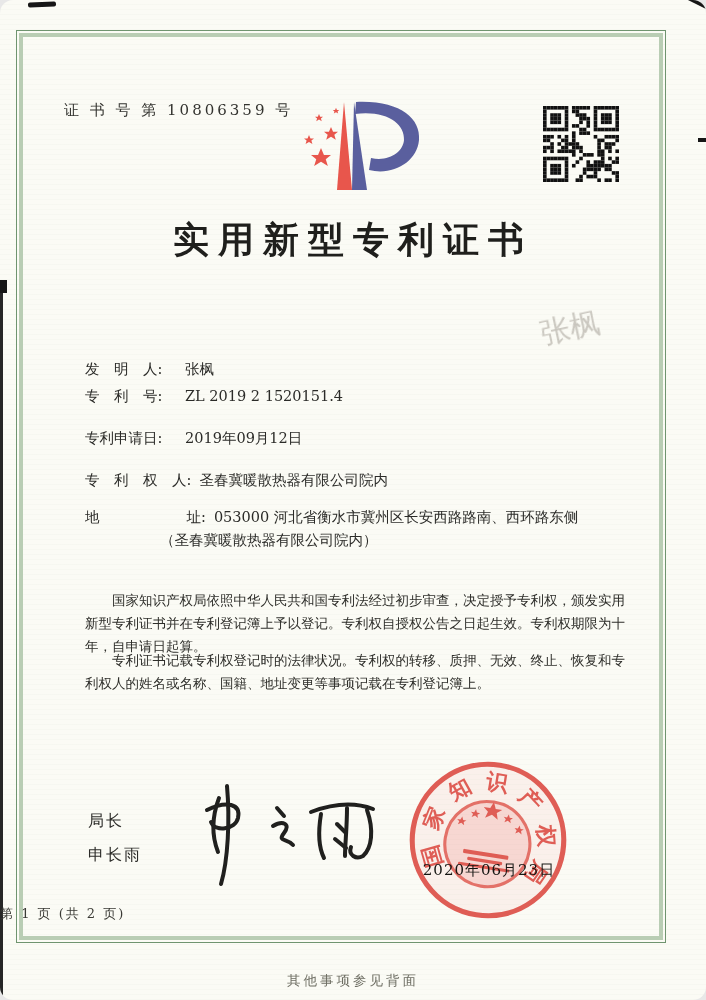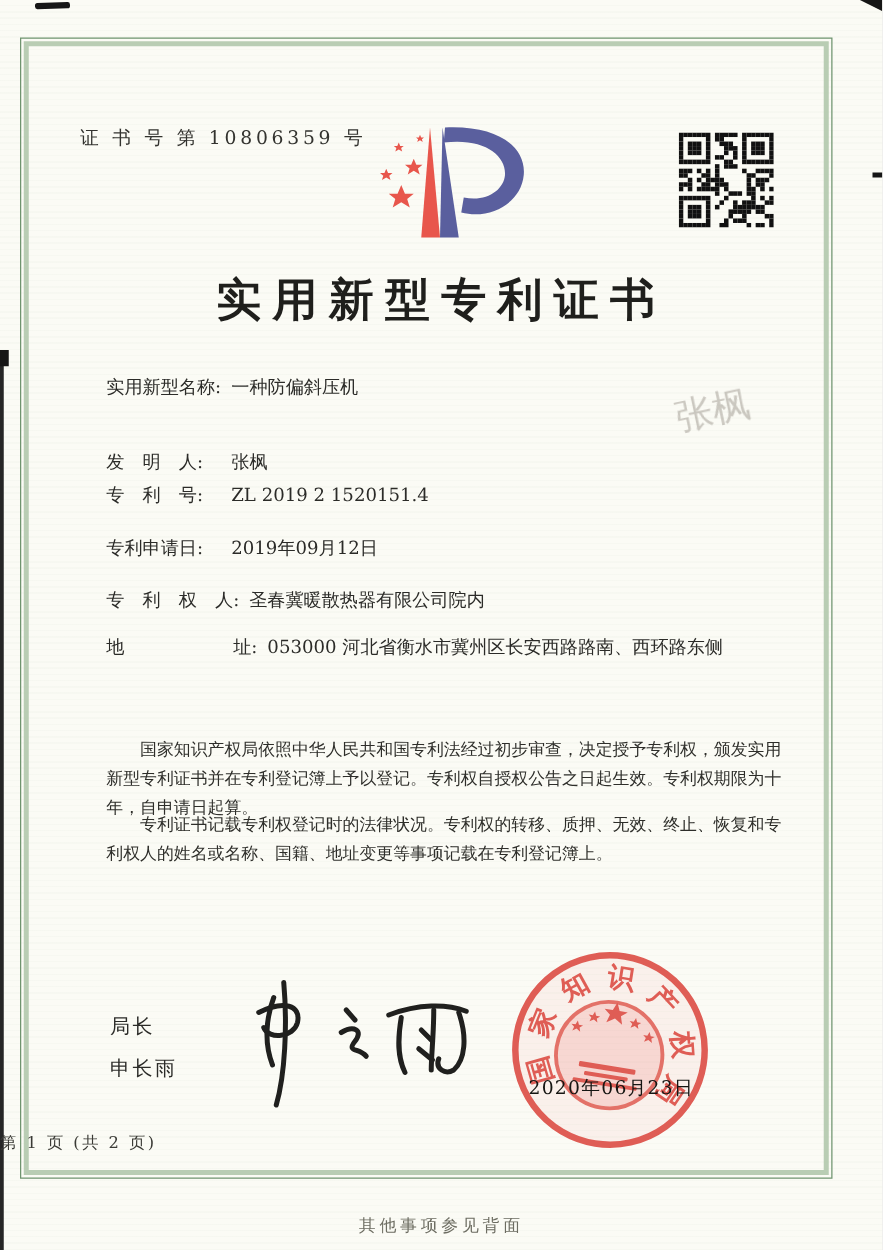--- a/index.html
+++ b/index.html
@@ -1,21 +1,21 @@
 <!DOCTYPE html>
 <html><head>
 <meta charset="utf-8">
 <style>
   html,body{margin:0;padding:0;background:#e8e8e8;}
   .page{
     position:relative; width:706px; height:1000px; margin:0 auto;
     background:#fbfbf5;
     background-image:repeating-linear-gradient(0deg, rgba(130,160,130,0.035) 0 1px, transparent 1px 5px);
     font-family:"DejaVu Serif","Liberation Serif",serif;
-    color:#2b2b28; overflow:hidden;
+    color:#2b2b28; overflow:hidden;border-radius:13px;
   }
   
   .frame{position:absolute; left:16px; top:30px; width:648px; height:911px;
     border:1px solid #6f946f;}
   .frame::before{content:""; position:absolute; inset:2px; border:4px solid #a9c2a4; opacity:.8;}
   
   .art{position:absolute; background:#161616;}
   .art-topdash{left:28px; top:2px; width:28px; height:5px; transform:rotate(-2deg); border-radius:2px;}
   .art-trcorner{right:0; top:0; width:22px; height:9px; clip-path:polygon(18% 0,100% 0,100% 100%);}
   .art-rtick{right:0; top:138px; width:8px; height:4px;}
@@ -314,37 +314,37 @@
         <rect x="4" y="80" width="4" height="4" fill="#111"></rect>
         <rect x="8" y="80" width="4" height="4" fill="#111"></rect>
         <rect x="12" y="80" width="4" height="4" fill="#111"></rect>
         <rect x="16" y="80" width="4" height="4" fill="#111"></rect>
         <rect x="20" y="80" width="4" height="4" fill="#111"></rect>
         <rect x="24" y="80" width="4" height="4" fill="#111"></rect>
       </svg></div>
 
   <div class="title">实用新型专利证书</div>
 
-  <div class="row r-name">
-    <span class="lbl w6">实用新型名称:</span><span class="val">一种防偏斜压机</span>
-  </div>
   <div class="row r-inv">
     <span class="lbl w6">发　明　人:</span><span class="val">张枫</span>
   </div>
   <div class="row r-pno">
     <span class="lbl w6">专　利　号:</span><span class="val">ZL 2019 2 1520151.4</span>
   </div>
   <div class="row r-fdate">
     <span class="lbl w6">专利申请日:</span><span class="val">2019年09月12日</span>
   </div>
   <div class="row r-pat">
     <span class="lbl">专　利　权　人:</span><span class="val">圣春冀暖散热器有限公司院内</span>
   </div>
   <div class="row r-addr">
     <span class="lbl">地　　　　　　址:</span><span class="val">053000 河北省衡水市冀州区长安西路路南、西环路东侧</span>
+  </div>
+  <div class="row r-addr2">
+    <span>（圣春冀暖散热器有限公司院内）</span>
   </div>
 
   <div class="para p1">国家知识产权局依照中华人民共和国专利法经过初步审查，决定授予专利权，颁发实用新型专利证书并在专利登记簿上予以登记。专利权自授权公告之日起生效。专利权期限为十年，自申请日起算。</div>
   <div class="para p2">专利证书记载专利权登记时的法律状况。专利权的转移、质押、无效、终止、恢复和专利权人的姓名或名称、国籍、地址变更等事项记载在专利登记簿上。</div>
 
   <div class="sig-title">局长</div>
   <div class="sig-name">申长雨</div>
   <div class="sig-hand">
     <svg width="205" height="118" viewBox="0 0 205 118" xmlns="http://www.w3.org/2000/svg" fill="none" stroke="#20201e" stroke-width="4" stroke-linecap="round" stroke-linejoin="round">
 

